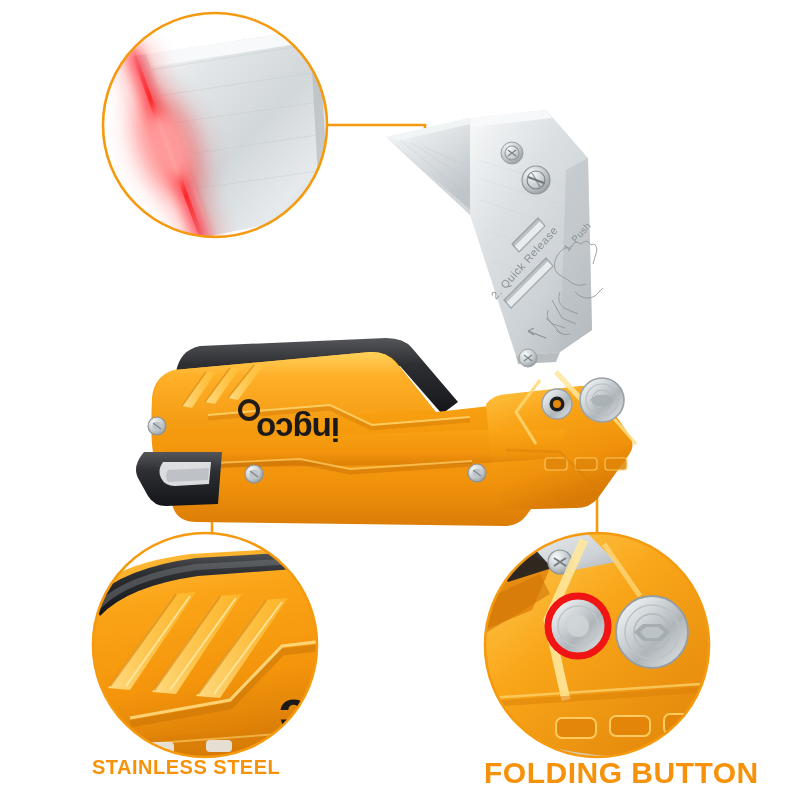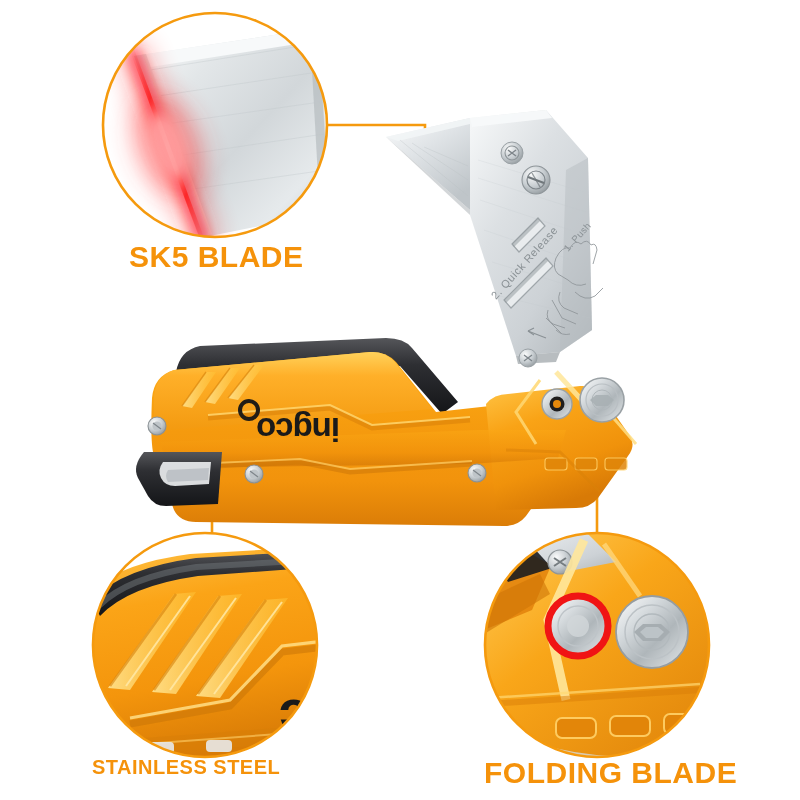--- a/index.html
+++ b/index.html
@@ -452,19 +452,18 @@
         <rect x="610" y="716" width="40" height="20" rx="6"></rect>
         <rect x="664" y="714" width="40" height="20" rx="6"></rect>
       </g>
       <path d="M556,752 q60,14 140,4" stroke="#D3D8DB" stroke-width="7" fill="none" opacity=".8"></path>
     </g>
     <circle cx="597" cy="645" r="112" fill="none" stroke="#F59A0E" stroke-width="2.6"></circle>
   </g>
 
 </svg>
 
-<div class="lbl" id="lbl-sk5">SK5 BLADE</div>
 
 <div class="lbl" id="lbl-ss">STAINLESS STEEL</div>
 
-<div class="lbl" id="lbl-fb">FOLDING BLADE</div>
+<div class="lbl" id="lbl-fb">FOLDING BUTTON</div>
 
 </div>
 
 </body></html>

